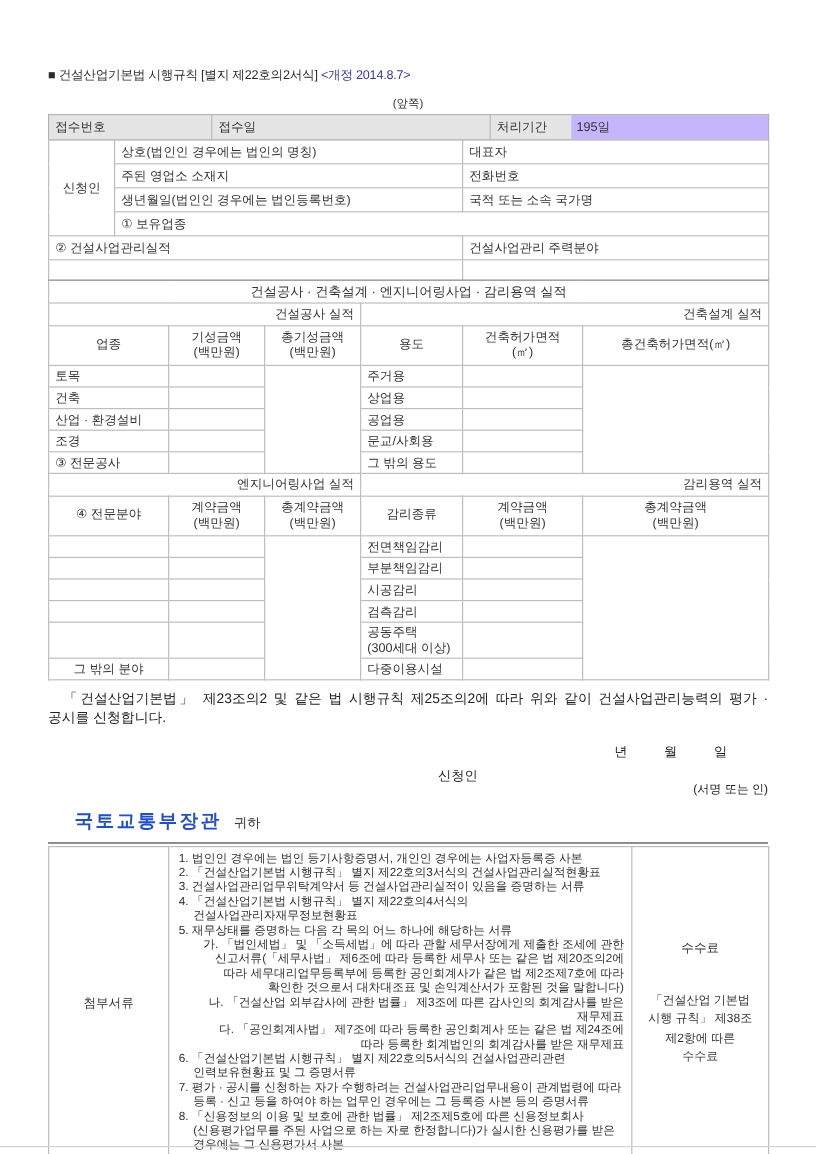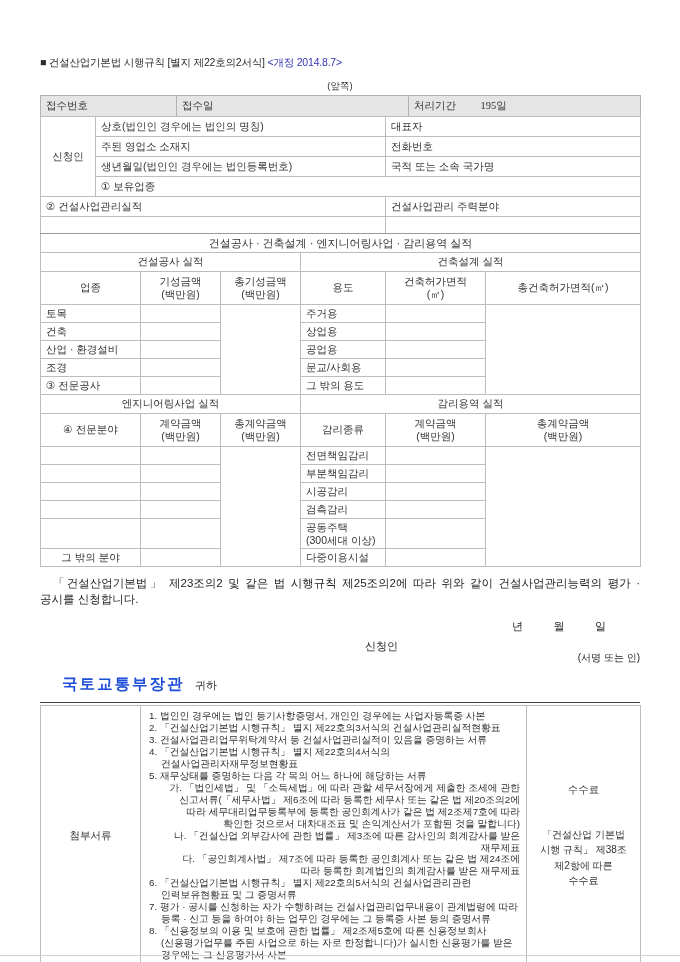--- a/index.html
+++ b/index.html
@@ -22,31 +22,31 @@
   .side-label{text-align:center;font-size:9.5px;margin-top:10px;margin-bottom:2px;color:#333;}
 
   table{border-collapse:collapse;table-layout:fixed;width:600px;}
   td{border:1px solid #bdbdbd;font-size:10.5px;padding:0 5px;
      overflow:hidden;white-space:nowrap;color:#333;}
   .stack{margin-top:-1px;}
 
   
   .t-receipt td{background:#e5e5e5;height:20px;border-color:#b2b2b2;}
   .t-receipt{border-top:1px solid #9a9a9a;}
-  .t-receipt .val{background:#e5e5e5;font-family:Liberation Serif, serif;}
+  .t-receipt .val{background:#c4b5fd;}
 
   
   .t-app td{height:19px;}
   .t-app .grp{text-align:center;}
   .t-app .empty-r td{height:16px;}
 
   
   .t-perf td{height:17px;}
   .t-perf .sec-h{height:18px;text-align:center;border-top:1px solid #9a9a9a;font-size:11px;}
-  .t-perf .half-h{height:18px;text-align:center;}
+  .t-perf .half-h{height:18px;text-align:right;}
   .t-perf .col-h{height:30px;text-align:center;white-space:pre-line;line-height:1.25;padding:1px 2px;}
   .t-perf .c{text-align:center;}
   .t-perf .tall{height:28px;white-space:pre-line;line-height:1.2;padding-top:1px;}
 
   .statement{
     width:600px;margin-top:8px;font-size:11.5px;line-height:1.4;
     text-align:justify;text-indent:13px;word-break:keep-all;color:#222;
   }
   .date-line{white-space:pre;text-align:right;padding-right:34px;font-size:11px;margin-top:12px;color:#222;}
   .sig-line{display:flex;width:600px;font-size:11px;margin-top:5px;color:#222;}

